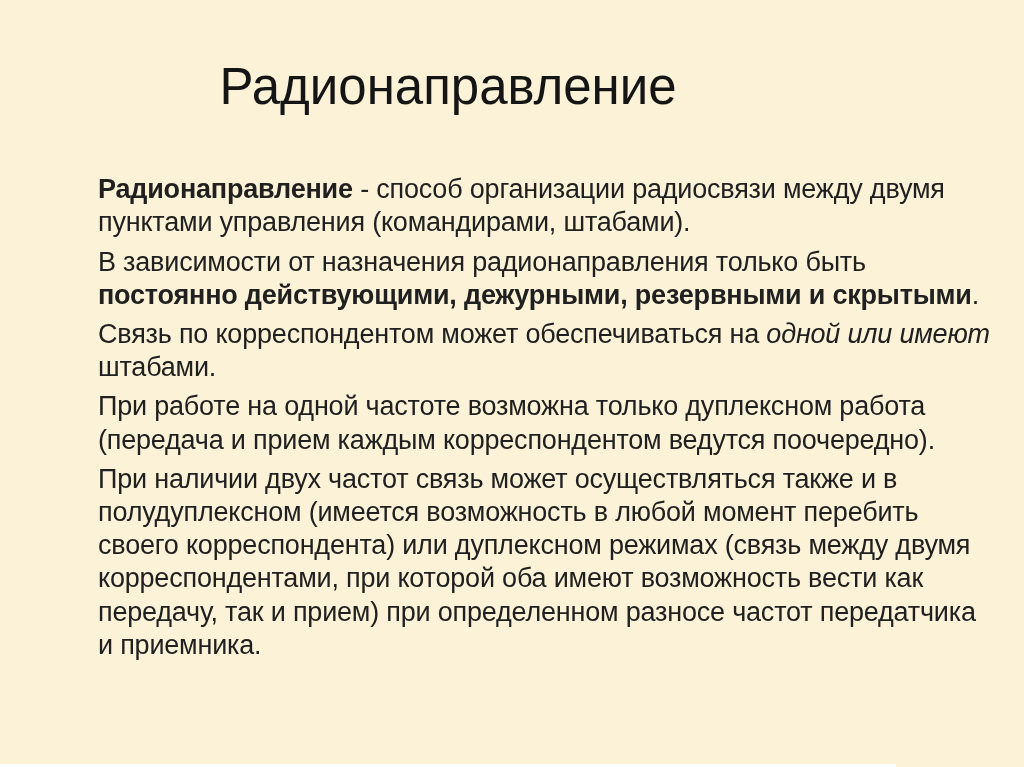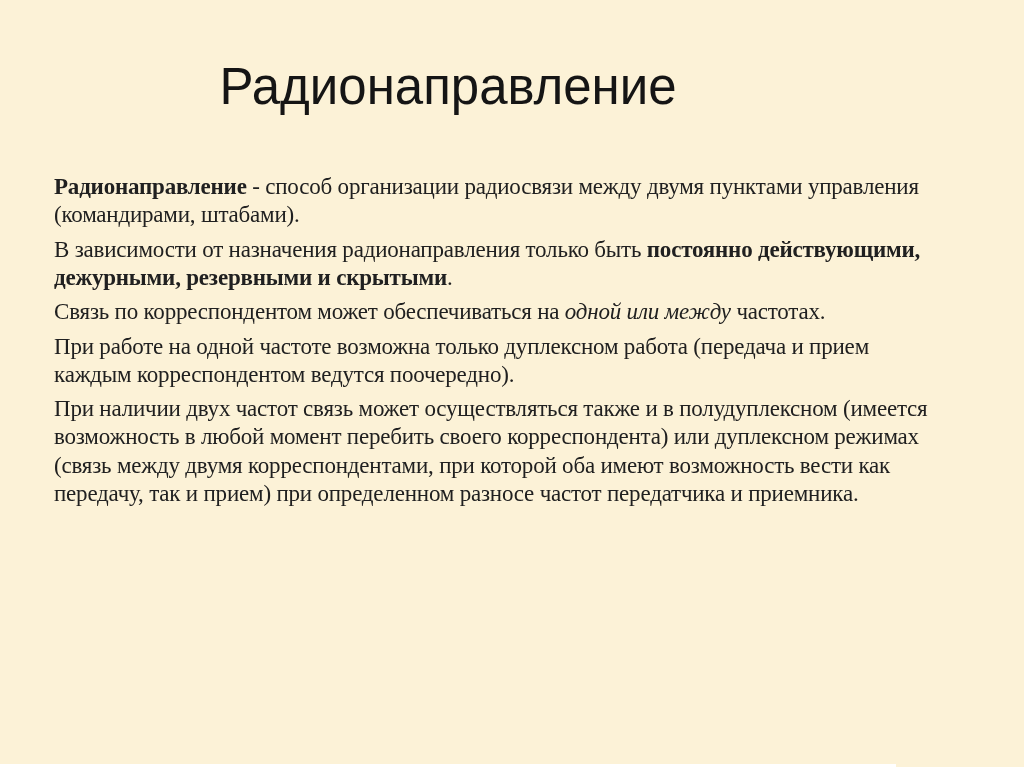--- a/index.html
+++ b/index.html
@@ -24,27 +24,26 @@
     margin:0;
     padding-top:56px;
     text-align:center;
     font-size:51px;
     font-weight:400;
     letter-spacing:0px;
     color:var(--title-color);
     line-height:1.2;
   }
   .body{
-    margin:56px 0 0 54px;
+    margin:56px 0 0 98px;
     width:892px;
-    font-size:23px;
+    font-size:27px;
     line-height:1.23;
     letter-spacing:-0.2px;
     color:var(--text-color);
-    font-family:Liberation Serif, serif;
   }
   .body p{
     margin:0 0 6px 0;
   }
   .run-bold{font-weight:700;}
   .run-italic{font-style:italic;}
   .bottom-edge{
     position:absolute;
     left:0;bottom:0;
     width:100%;height:3px;
@@ -52,18 +51,18 @@
   }
 </style>
 </head>
 <body>
 
 <div class="slide">
   <h1 class="title">Радионаправление</h1>
   <div class="body">
       <p><span class="run-bold">Радионаправление</span><span> - способ организации радиосвязи между двумя пунктами управления (командирами, штабами).</span></p>
       <p><span>В зависимости от назначения радионаправления только быть </span><span class="run-bold">постоянно действующими, дежурными, резервными и скрытыми</span><span>.</span></p>
-      <p><span>Связь по корреспондентом может обеспечиваться на </span><span class="run-italic">одной или между</span><span> частотах.</span></p>
+      <p><span>Связь по корреспондентом может обеспечиваться на </span><span class="run-italic">одной или имеют</span><span> штабами.</span></p>
       <p><span>При работе на одной частоте возможна только дуплексном работа (передача и прием каждым корреспондентом ведутся поочередно).</span></p>
       <p><span>При наличии двух частот связь может осуществляться также и в полудуплексном (имеется возможность в любой момент перебить своего корреспондента) или дуплексном режимах (связь между двумя корреспондентами, при которой оба имеют возможность вести как передачу, так и прием) при определенном разносе частот передатчика и приемника.</span></p>
     </div>
   <div class="bottom-edge"></div>
 </div>
 
 </body></html>

